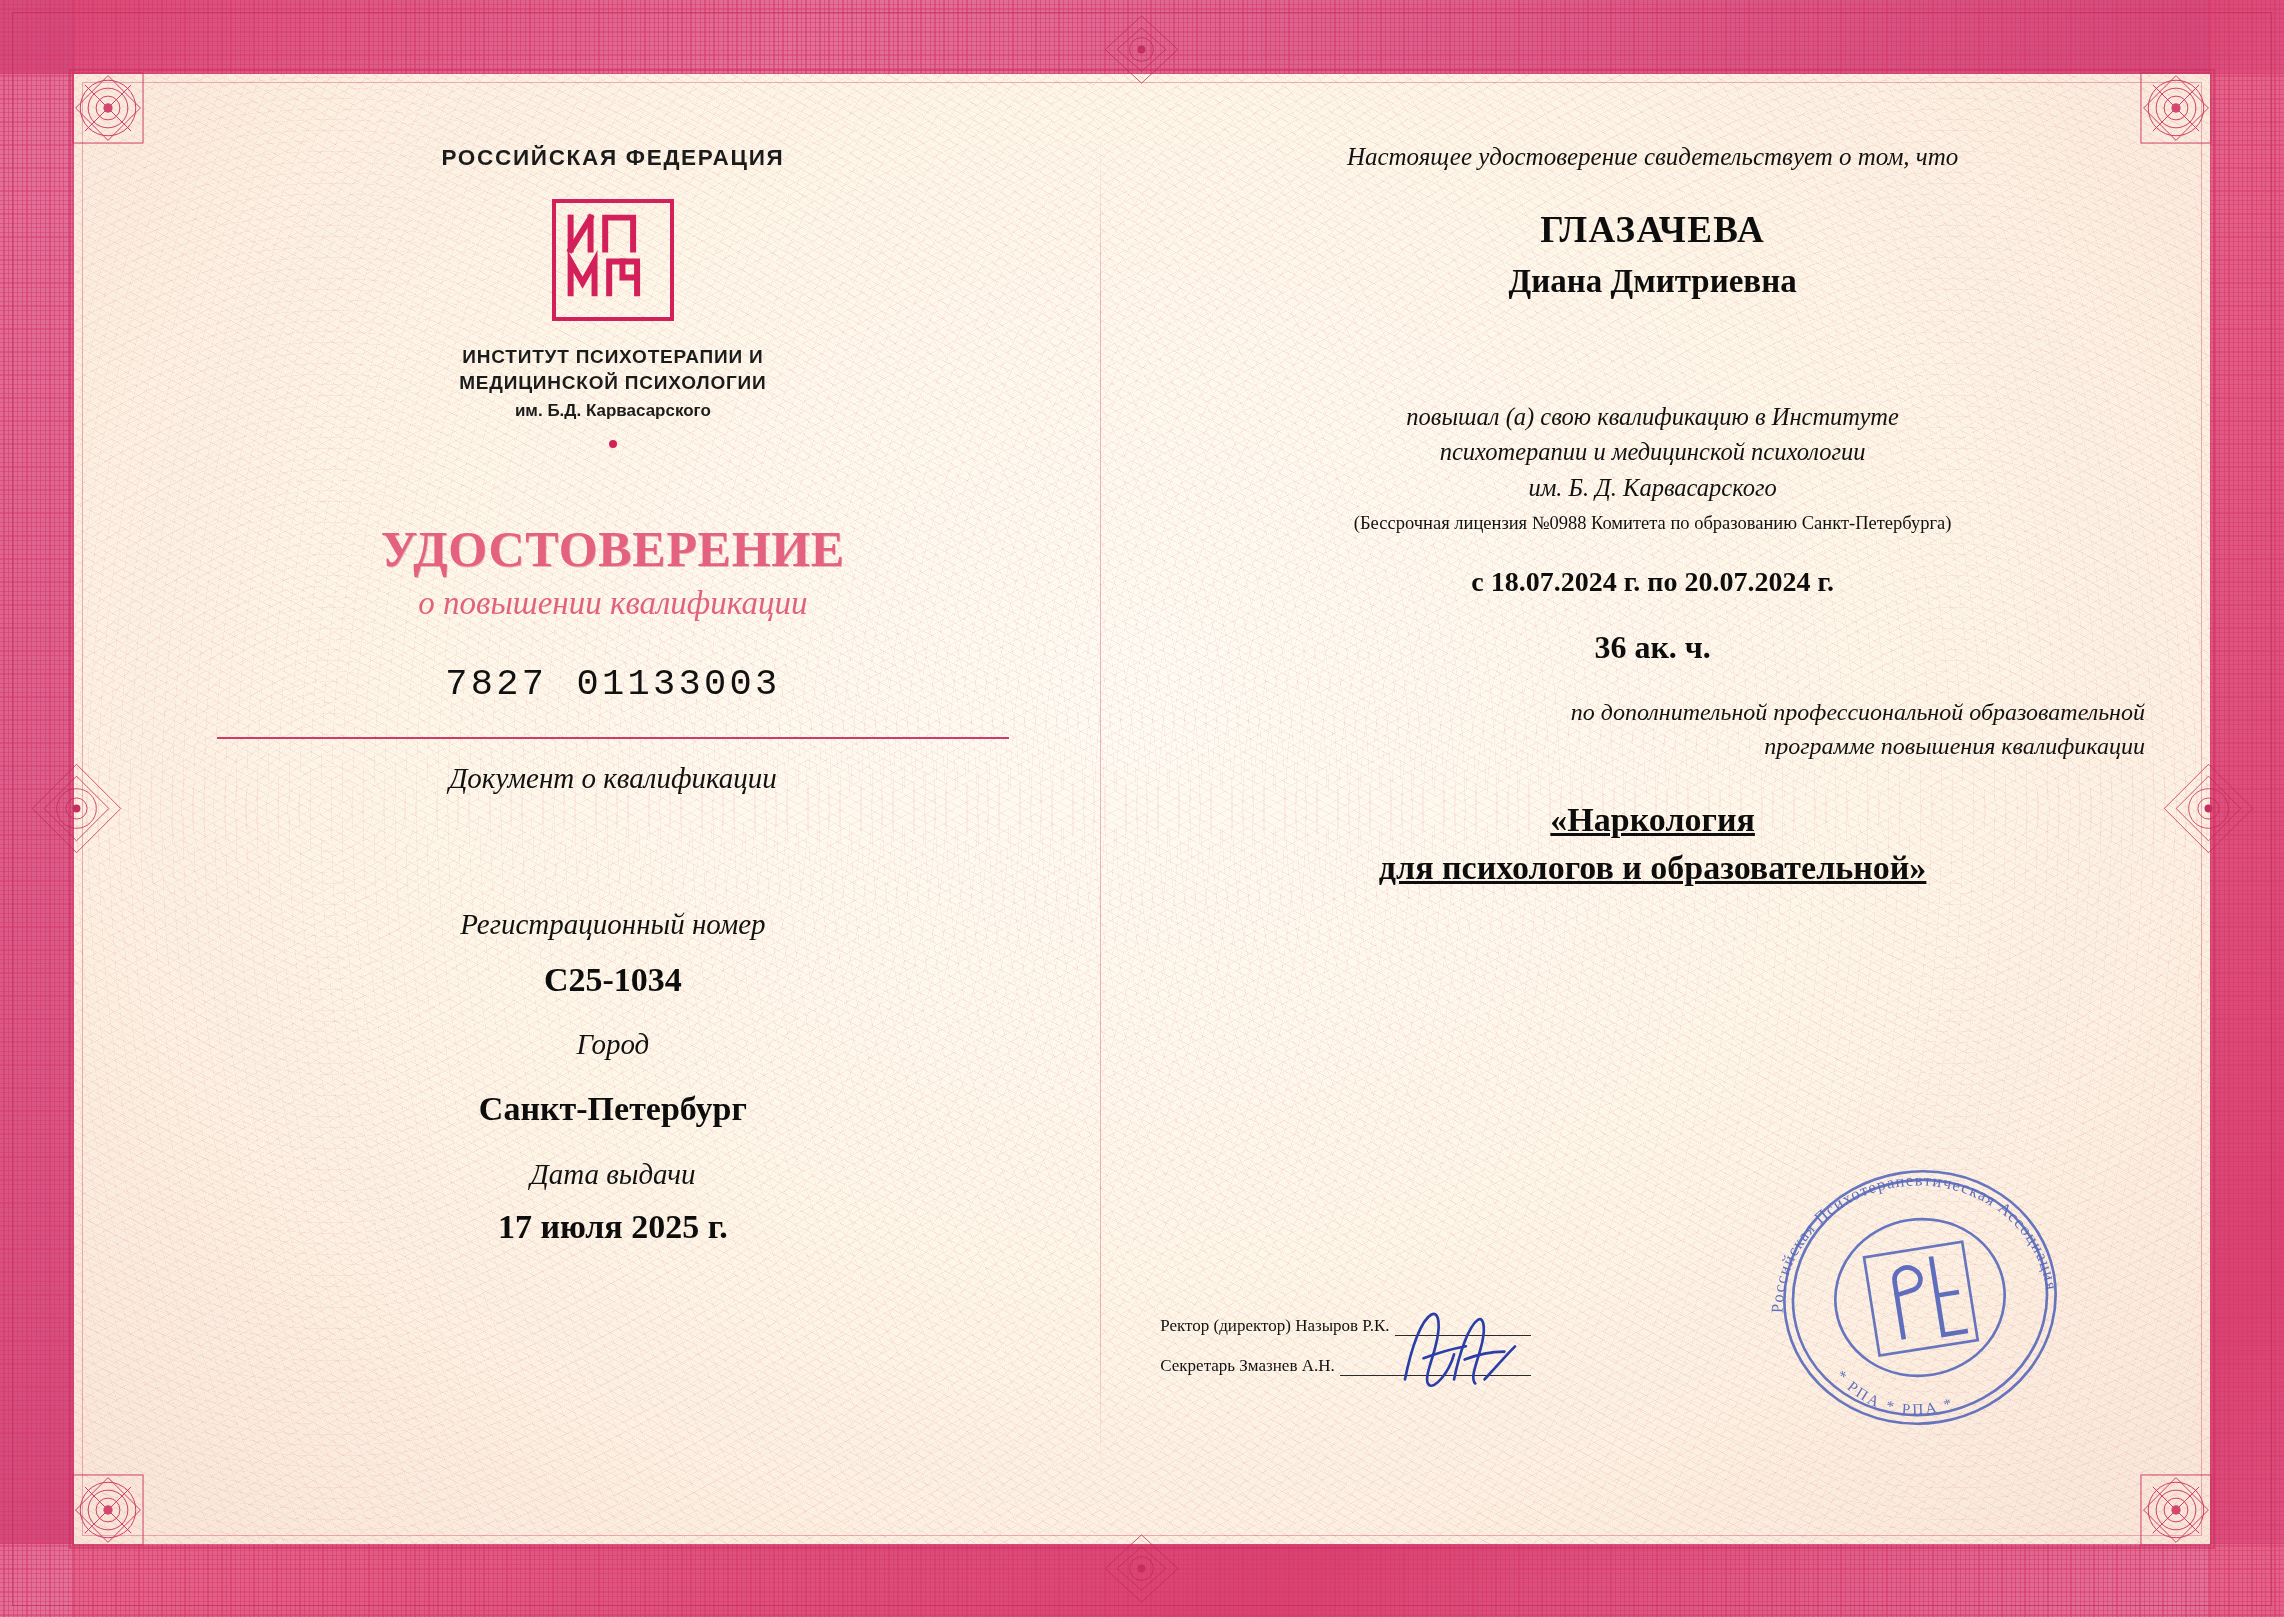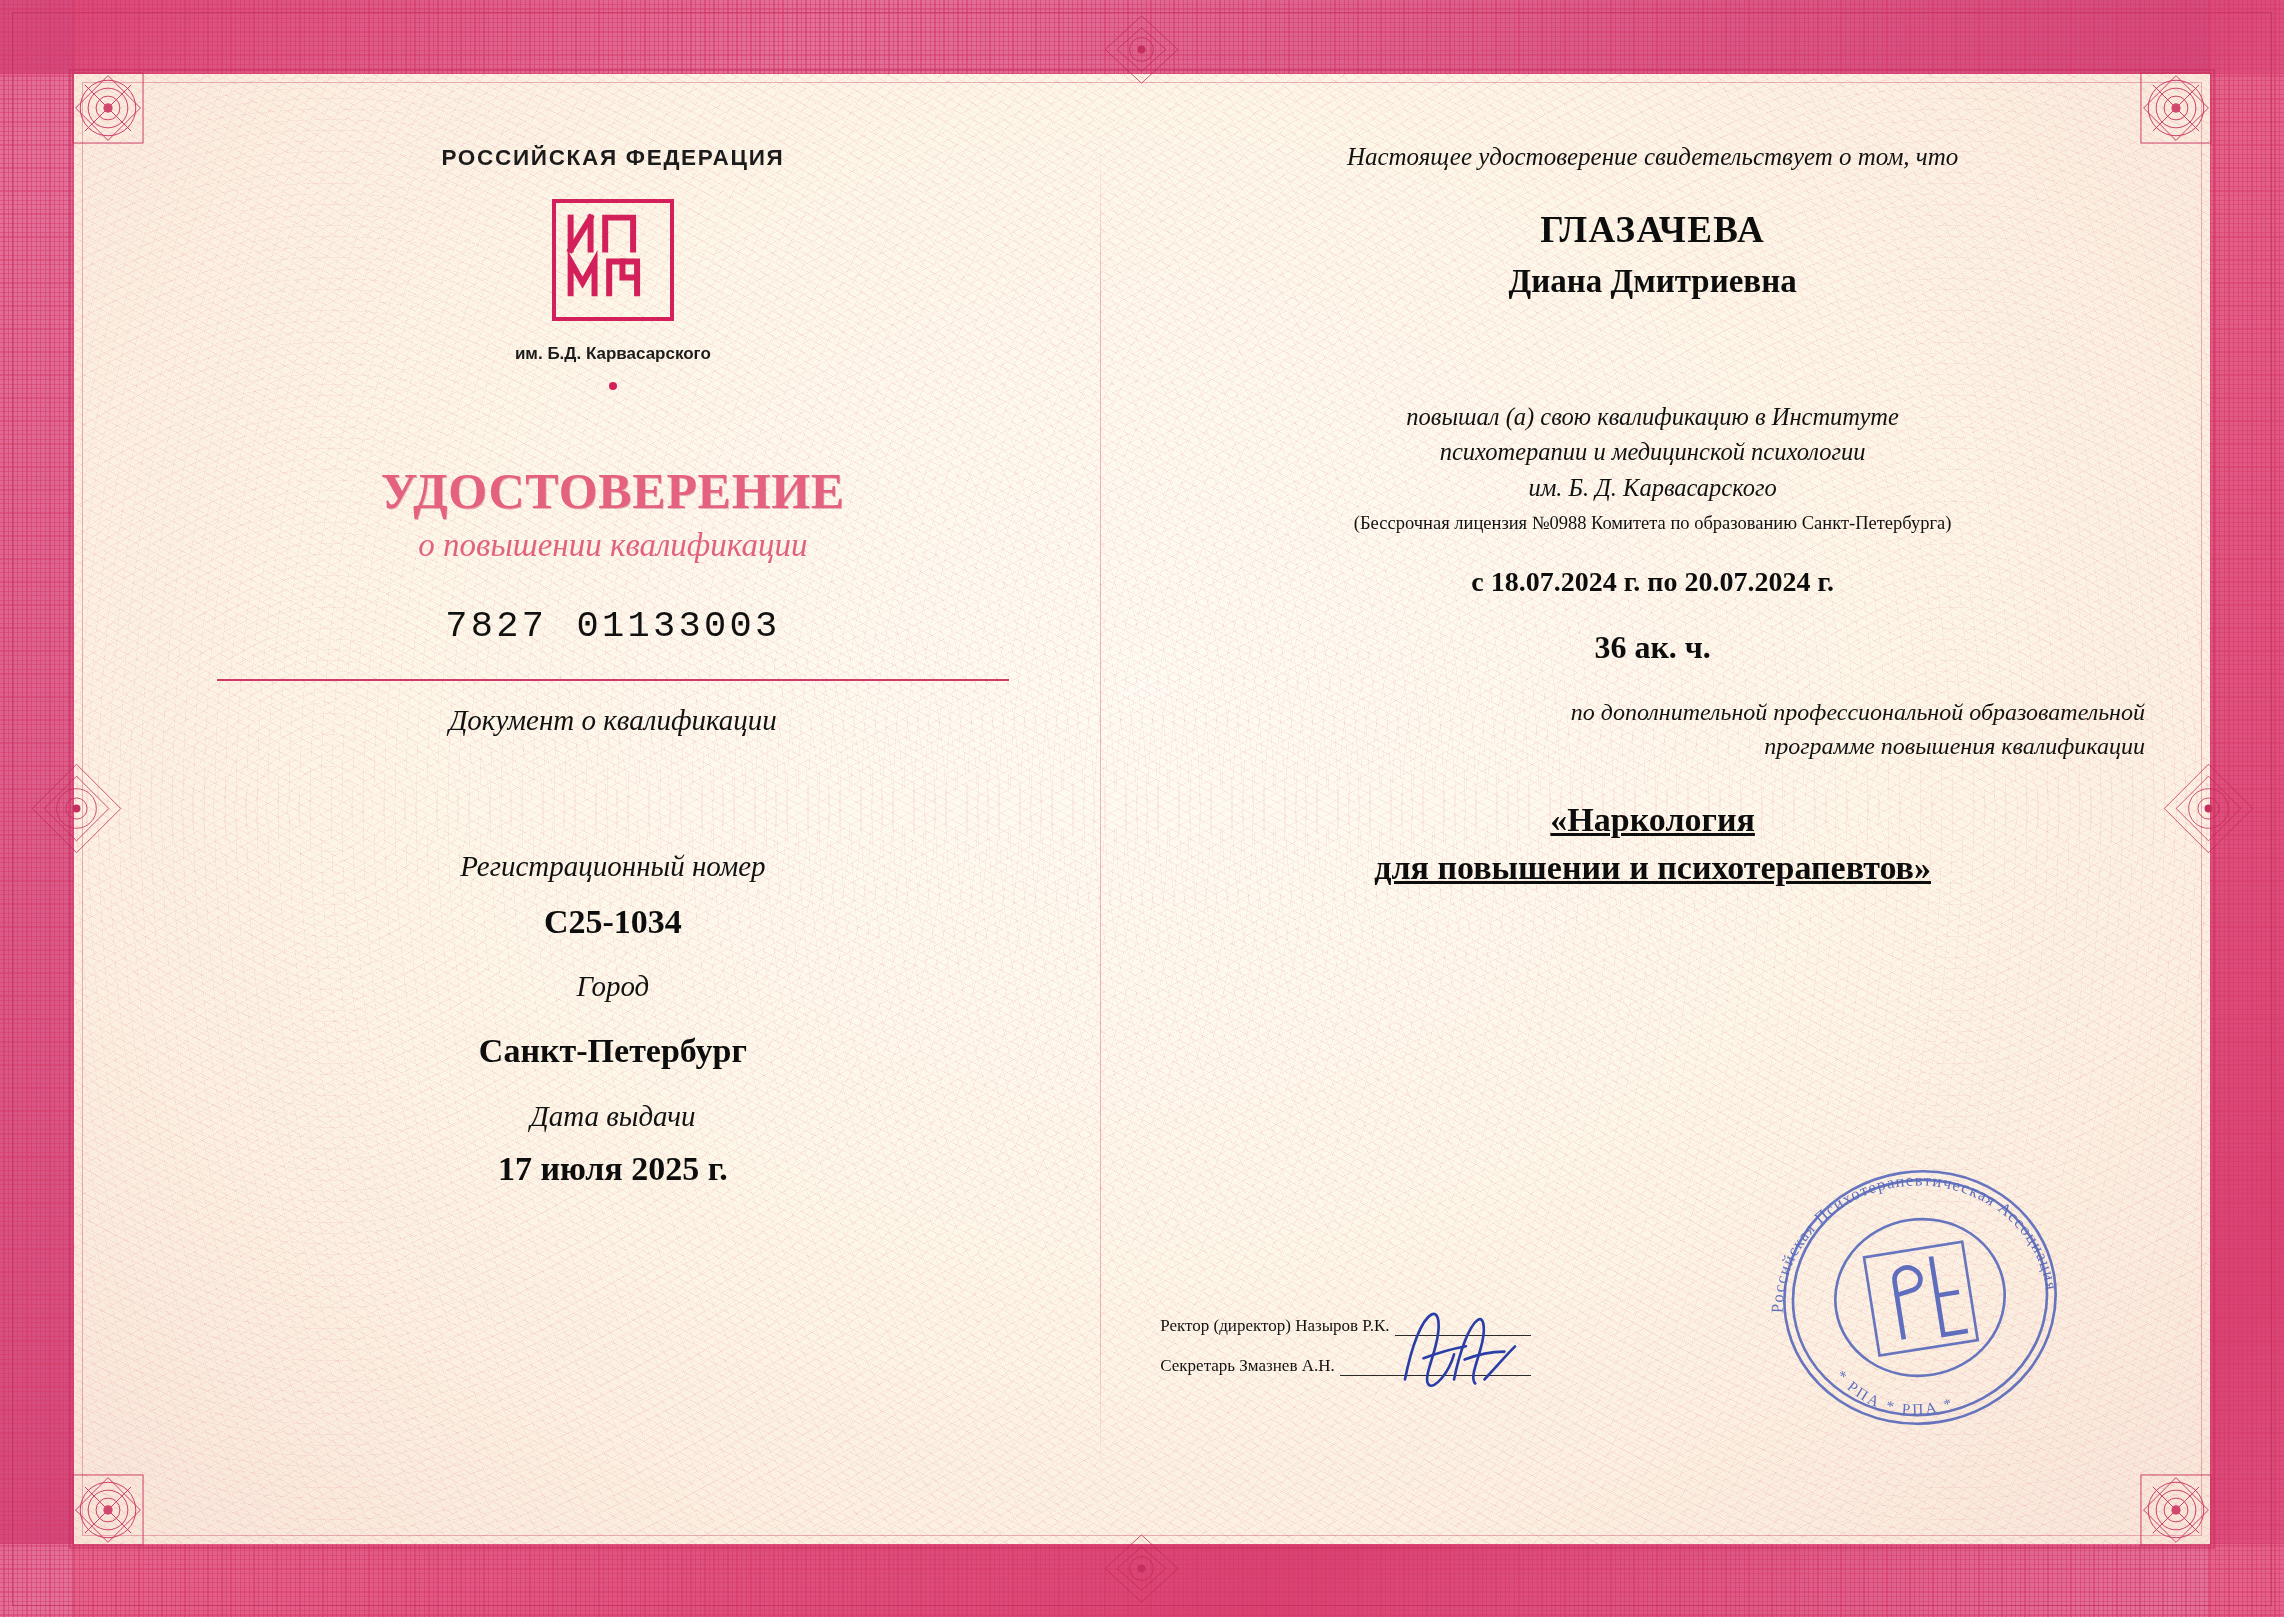--- a/index.html
+++ b/index.html
@@ -456,20 +456,24 @@
               <path d="M74 70 L74 22 L116 22 L116 70"></path>
 
               <path d="M22 136 L22 88 L40 120 L58 88 L58 136"></path>
               <path d="M80 136 L80 88 L122 88 L122 136"></path>
               <path d="M100 88 L100 112 L122 112"></path>
             </g>
           </svg>
         </div>
       </div>
 
+      <div class="inst-name">
+        <div>ИНСТИТУТ ПСИХОТЕРАПИИ И</div>
+        <div>МЕДИЦИНСКОЙ ПСИХОЛОГИИ</div>
+      </div>
       <div class="inst-sub">им. Б.Д. Карвасарского</div>
 
       <div class="red-dot"></div>
 
       <div class="udost">УДОСТОВЕРЕНИЕ</div>
       <div class="udost-sub">о повышении квалификации</div>
 
       <div class="serial">
         <span>7827</span><span class="sp"></span><span>01133003</span>
       </div>
@@ -514,21 +518,21 @@
 
       <div class="r-hours">36 ак. ч.</div>
 
       <div class="r-prog">
         <div>по дополнительной профессиональной образовательной</div>
         <div>программе повышения квалификации</div>
       </div>
 
       <div class="r-course">
         <div>«Наркология</div>
-        <div>для повышении и психотерапевтов»</div>
+        <div>для психологов и образовательной»</div>
       </div>
 
       <div class="sig-block">
         <div class="sig-line">
           <span class="lbl">Ректор (директор) Назыров Р.К.</span>
           <span class="ln"></span>
         </div>
         <div class="sig-line">
           <span class="lbl">Секретарь Змазнев А.Н.</span>
           <span class="ln"></span>

